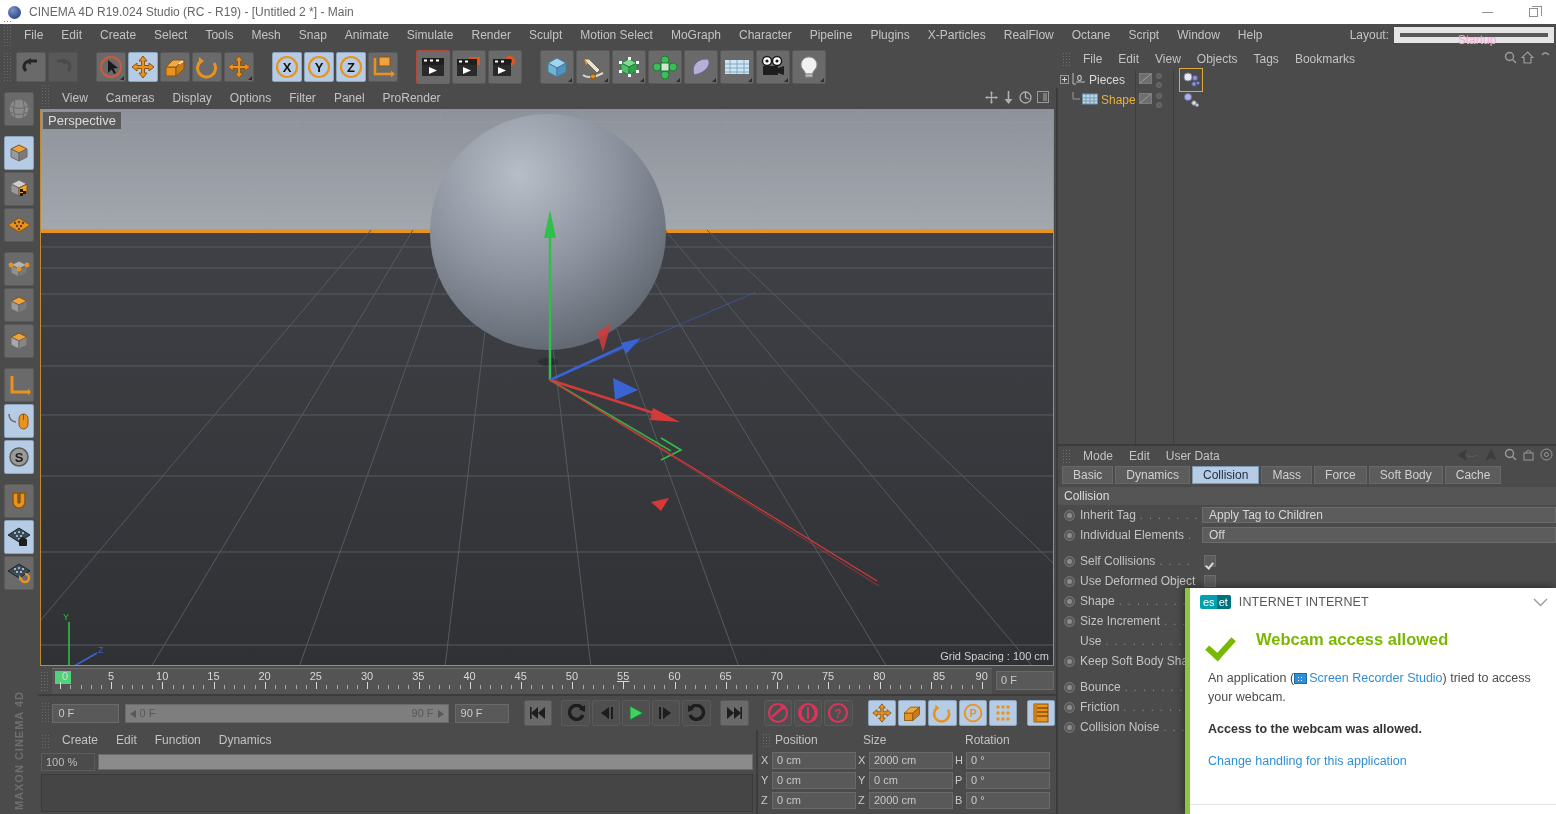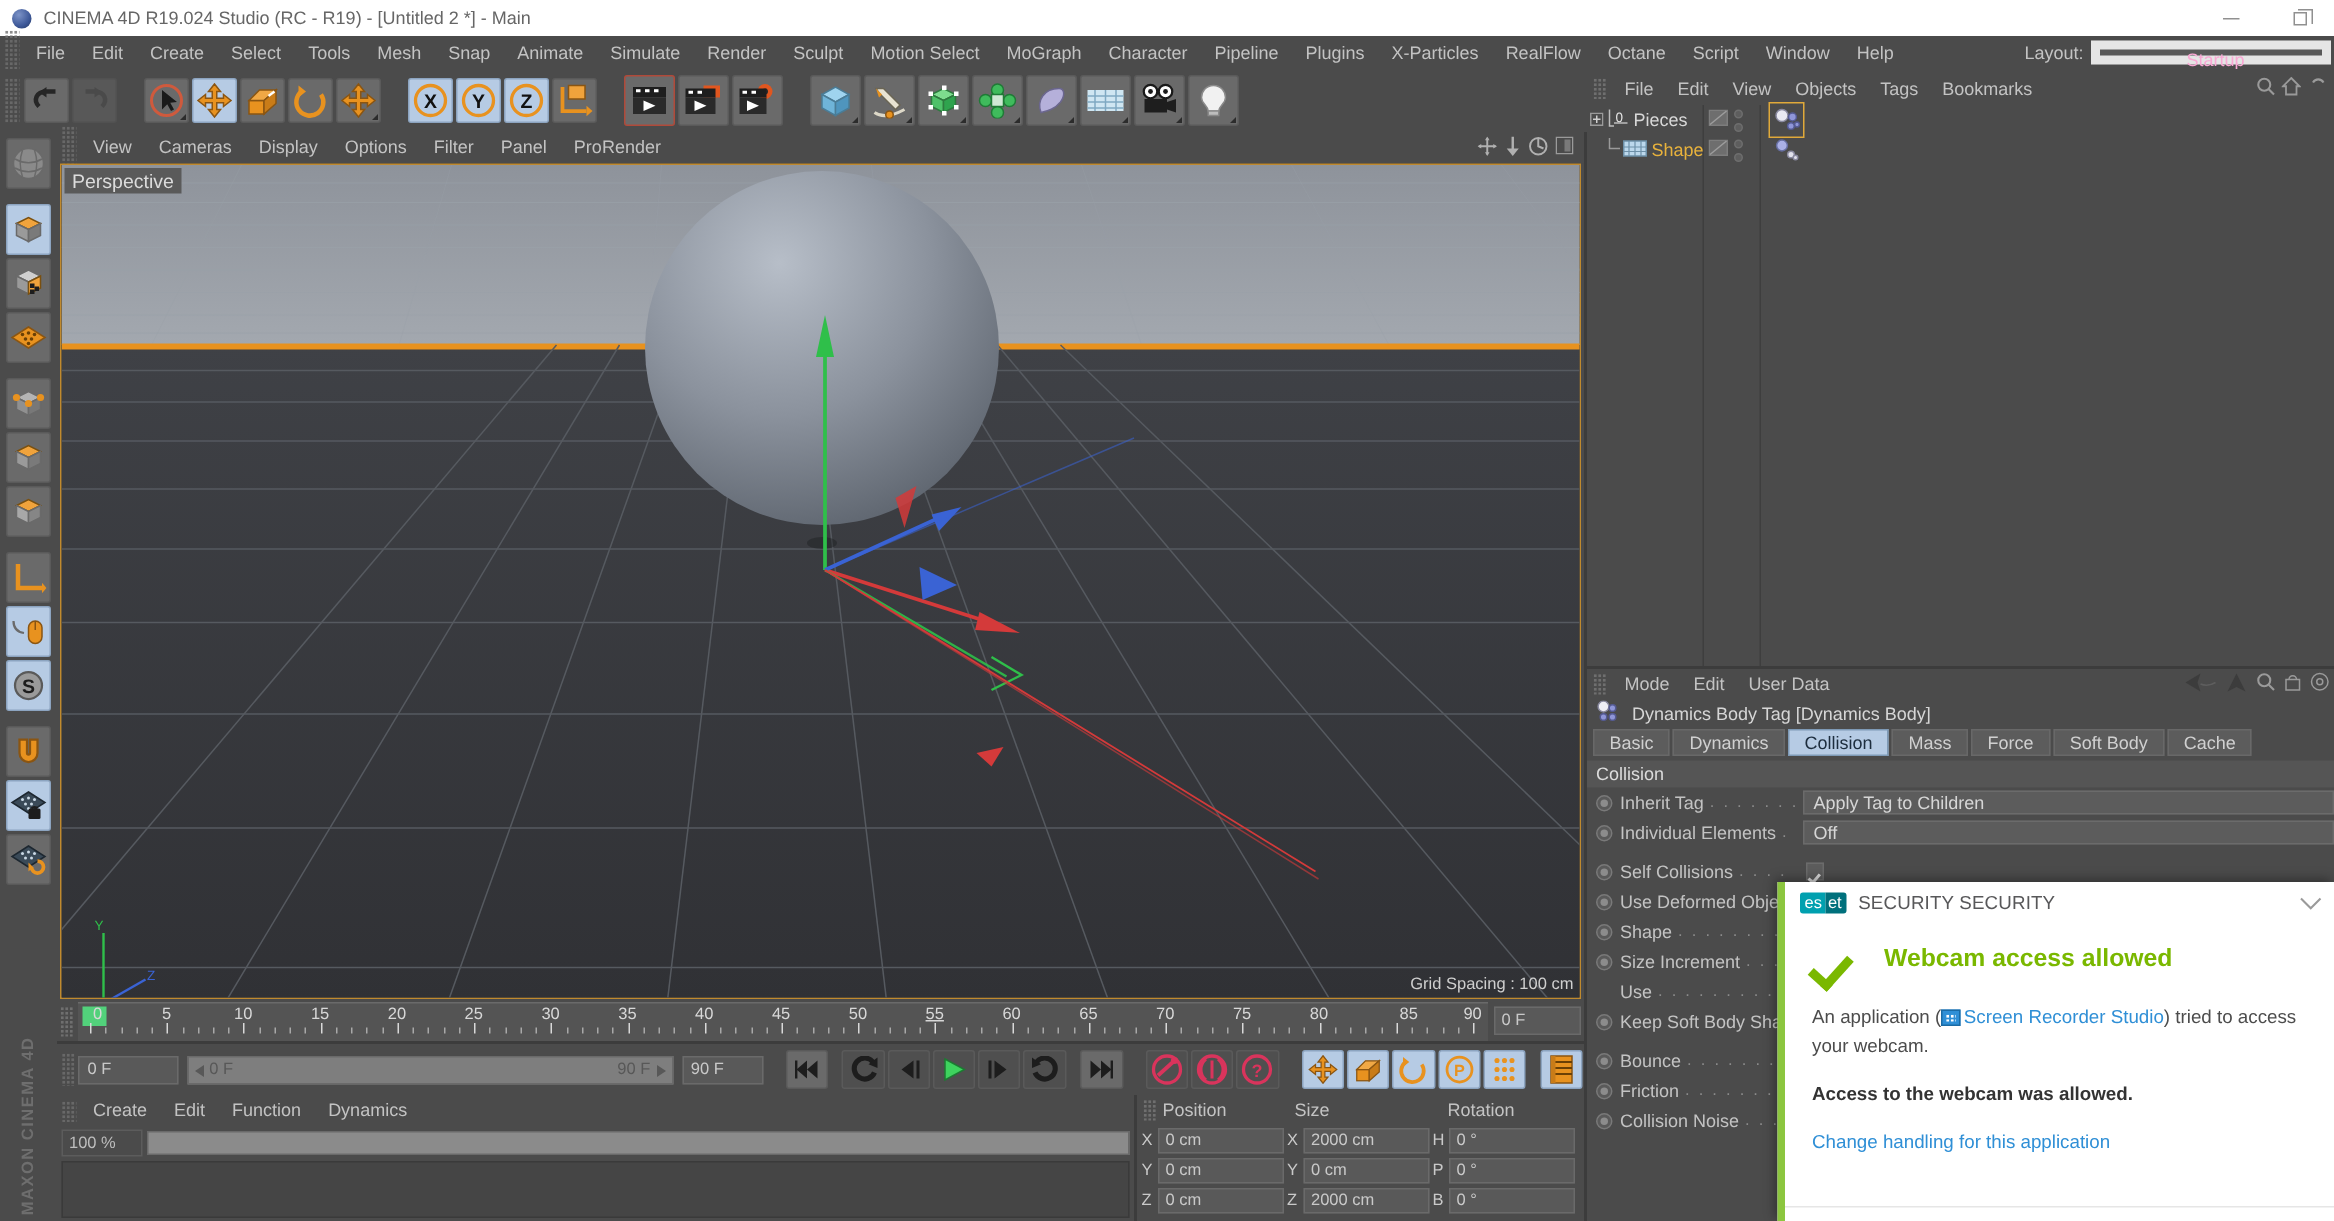--- a/index.html
+++ b/index.html
@@ -1226,31 +1226,20 @@
         </span>
         <span>
           <svg width="13" height="13" viewBox="0 0 13 13">
               <circle cx="6.5" cy="6.5" r="5.5" stroke="#9a9a9a" fill="none"></circle>
               <circle cx="6.5" cy="6.5" r="2" stroke="#9a9a9a" fill="none"></circle>
             </svg>
         </span>
       </div>
     </div>
 
-    <div class="amtitle">
-      <span>
-        <svg width="18" height="16" viewBox="0 0 18 16">
-            <circle cx="5" cy="4" r="3.6" fill="#eeeef5" stroke="#8a8aa0"></circle>
-            <circle cx="11" cy="5" r="2.2" fill="#8f96d8" stroke="#545a92"></circle>
-            <circle cx="5" cy="11" r="2.2" fill="#8f96d8" stroke="#545a92"></circle>
-            <circle cx="11" cy="11" r="2.2" fill="#8f96d8" stroke="#545a92"></circle>
-          </svg>
-      </span>
-      <span>Dynamics Body Tag [Dynamics Body]</span>
-    </div>
 
     <div class="amtabs">
       <div class="amtab">Basic</div>
       <div class="amtab">Dynamics</div>
       <div class="amtab active">Collision</div>
       <div class="amtab">Mass</div>
       <div class="amtab">Force</div>
       <div class="amtab">Soft Body</div>
       <div class="amtab">Cache</div>
     </div>
@@ -1338,21 +1327,21 @@
       <span class="pfield pvalfield" style="margin-right:298px">0.5 %</span>
     </div>
   </div>
 
   <div class="eset">
     <div class="eset-head">
       <span class="eset-logo">
         <span class="es">es</span>
         <span class="et">et</span>
       </span>
-      <span class="eset-prod">SECURITY SECURITY</span>
+      <span class="eset-prod">INTERNET INTERNET</span>
       <span class="eset-chev">
         <svg width="15" height="9" viewBox="0 0 15 9">
             <path d="M1 1 L7.5 7.5 L14 1" stroke="#9a9a9a" stroke-width="1.4" fill="none"></path>
           </svg>
       </span>
     </div>
     <div class="eset-body">
       <div class="eset-title">
         <span class="eset-check"></span>
         <span class="eset-h">Webcam access allowed</span>

